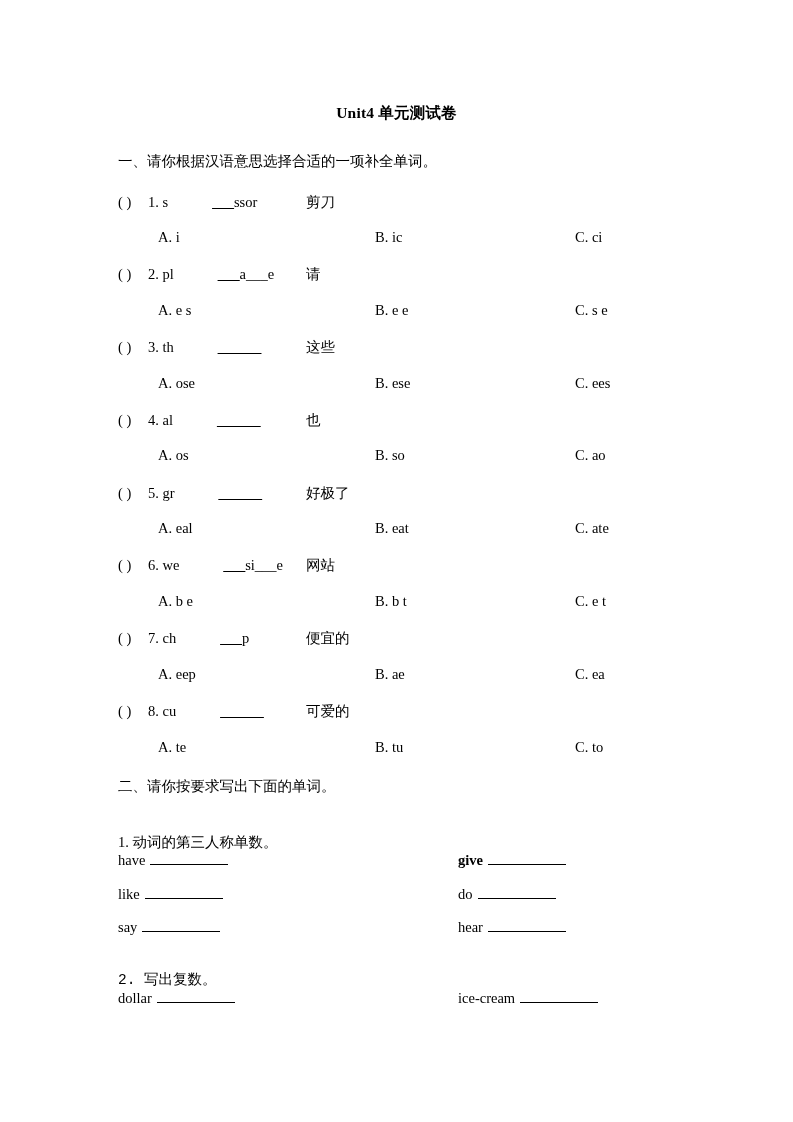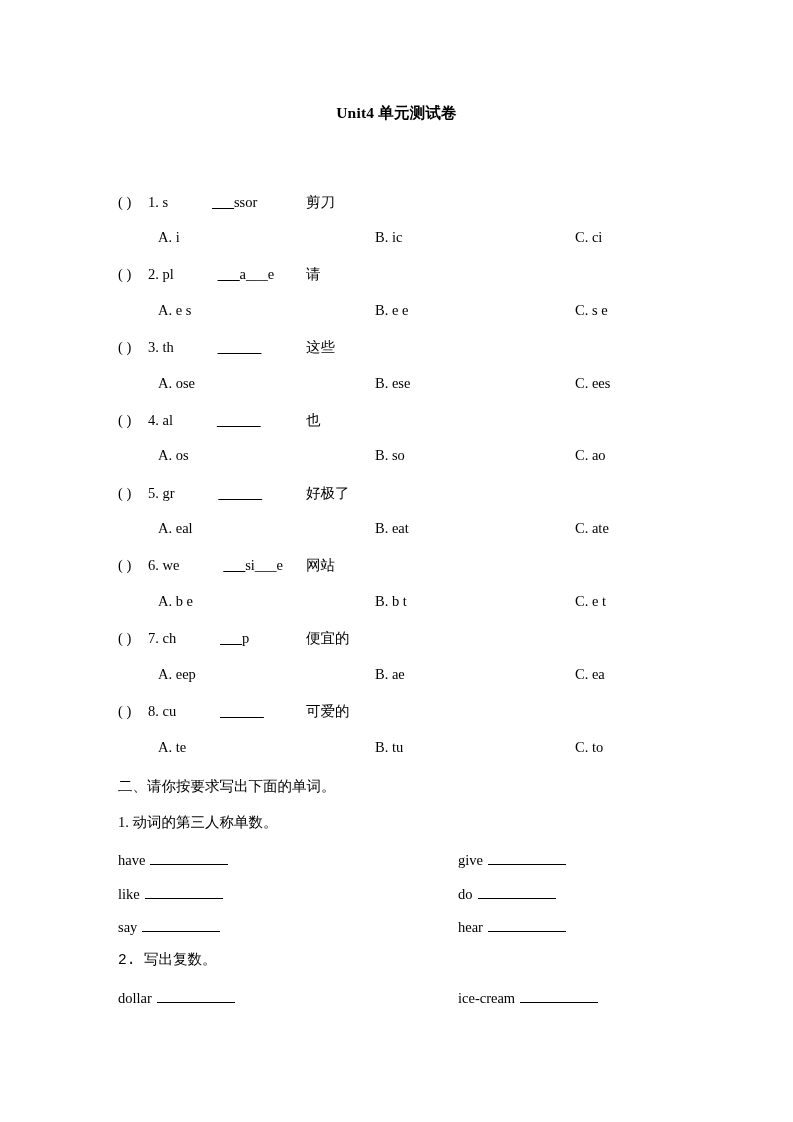--- a/index.html
+++ b/index.html
@@ -66,20 +66,21 @@
   }
   .opt-a { position: absolute; left: 158px; }
   .opt-b { position: absolute; left: 375px; }
   .opt-c { position: absolute; left: 575px; }
 
   .sub-head {
     position: absolute;
     left: 118px;
     font-size: 14.5px;
     white-space: nowrap;
+    margin-top: 20px;
   }
   .wordrow {
     position: absolute;
     font-size: 14.5px;
     white-space: nowrap;
   }
   .wcol-l { left: 118px; }
   .wcol-r { left: 458px; }
   .wline {
     display: inline-block;
@@ -90,20 +91,21 @@
     vertical-align: baseline;
   }
 </style>
 </head>
 <body>
 
 <div class="page">
 
   <div class="title">Unit4  单元测试卷</div>
 
+  <div class="section-head" style="top:152px;">一、请你根据汉语意思选择合适的一项补全单词。</div>
 
   <div class="qrow" style="top:193px;">
     <span class="bracket">(    )</span><span class="stem"><span>1.</span> <span>s</span><span class="blank-u">___</span><span>ssor</span></span><span class="zh">剪刀</span>
   </div>
   <div class="optrow" style="top:229px; left:0; width:793px;">
     <span class="opt-a">A. i</span>
     <span class="opt-b">B. ic</span>
     <span class="opt-c">C. ci</span>
   </div>
 
@@ -173,21 +175,21 @@
   <div class="section-head" style="top:777px;">二、请你按要求写出下面的单词。</div>
 
   <div class="sub-head" style="top:813px;">
     <span>1.</span>
     <span>动词的第三人称单数。</span>
   </div>
 
   <div class="wordrow wcol-l" style="top:851px;">
     <span>have</span><span class="wline"></span>
   </div>
-  <div class="wordrow wcol-r" style="top:851px;">
+  <div class="wordrow wcol-r" style="top:851px;font-weight:bold;">
     <span>give</span><span class="wline"></span>
   </div>
 
   <div class="wordrow wcol-l" style="top:885px;">
     <span>like</span><span class="wline"></span>
   </div>
   <div class="wordrow wcol-r" style="top:885px;text-align:center;">
     <span>do</span><span class="wline"></span>
   </div>
 

